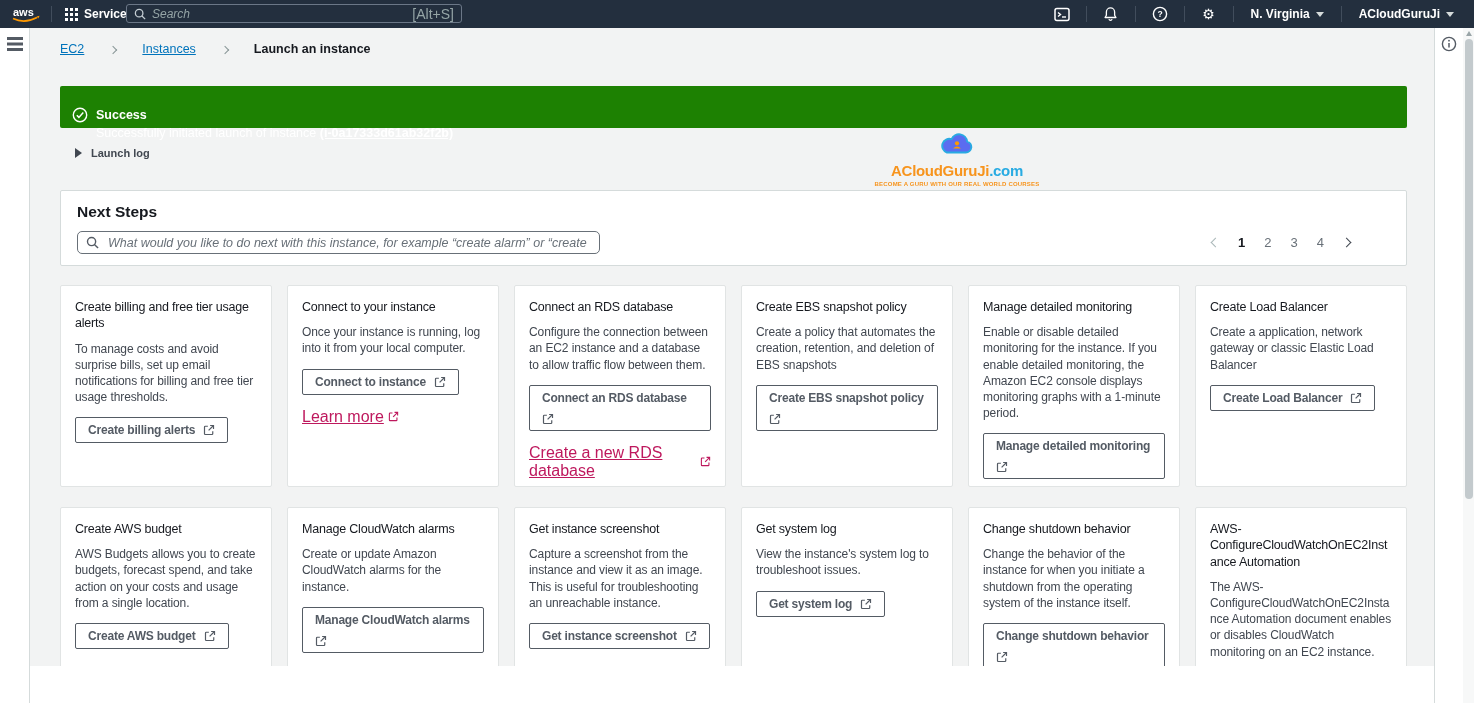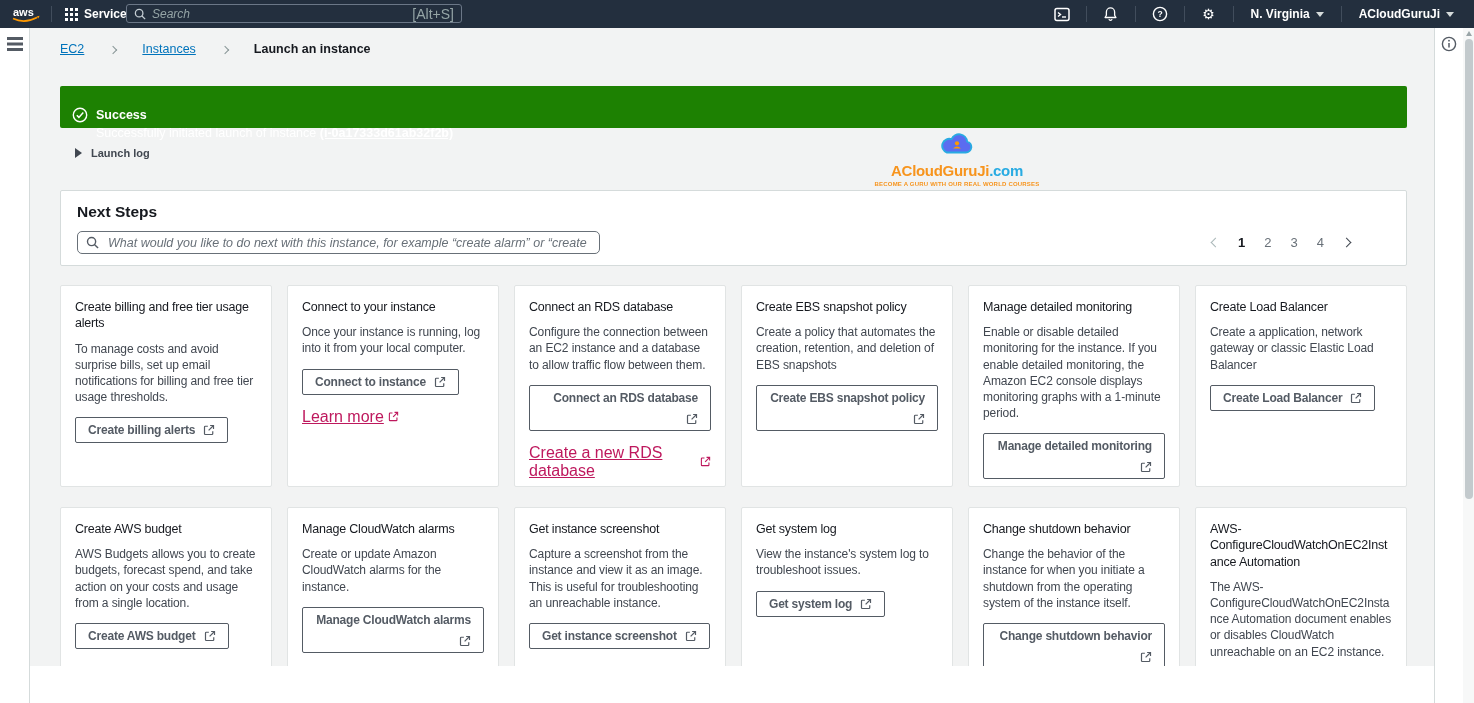--- a/index.html
+++ b/index.html
@@ -75,21 +75,21 @@
   .pg-chev{display:inline-block;width:6px;height:6px;border-top:1.7px solid #414750;border-right:1.7px solid #414750;cursor:pointer}
   .pg-left{transform:rotate(-135deg);border-color:#aab7b8;margin-right:6px}
   .pg-right{transform:rotate(45deg);margin-left:6px}
   
   .cards{position:absolute;left:30px;top:257px;width:1347px}
   .card-row{display:flex;gap:15px;margin-bottom:20px}
   .card{width:212px;height:202px;background:#fff;border:1px solid #e1e4e4;border-radius:2px;
     box-sizing:border-box;padding:13px 14px;overflow:hidden}
   .card h3{margin:0 0 9px;font-size:12.5px;font-weight:normal;color:#16191f;letter-spacing:-0.2px;line-height:1.3;overflow-wrap:break-word}
   .card p{margin:0 0 12px;font-size:12px;color:#414750;line-height:1.35;letter-spacing:-0.1px;overflow-wrap:break-word}
-  .card-btn{display:inline-flex;align-items:center;justify-content:flex-end;gap:8px;flex-wrap:wrap;
+  .card-btn{display:inline-flex;align-items:center;justify-content:space-between;gap:8px;flex-wrap:wrap;
     border:1px solid #545b64;border-radius:2px;background:#fff;color:#545b64;font-weight:bold;
     font-size:12px;letter-spacing:-0.2px;padding:5px 12px;font-family:inherit;cursor:pointer;max-width:100%;text-align:center}
   .card-link{display:inline-flex;align-items:center;gap:4px;margin-top:13px;color:#be185d;
     font-size:16px;text-decoration:underline;cursor:pointer}
   .card-link svg{flex:0 0 auto}
   .linkwrap{display:block}
   .ext-ico{display:inline-block;vertical-align:middle}
 </style>
 </head>
 <body>
@@ -440,19 +440,19 @@
                 <path d="M13 9.5V13a1 1 0 0 1-1 1H3a1 1 0 0 1-1-1V4a1 1 0 0 1 1-1h3.5"></path>
                 <path d="M9.5 2H14v4.5"></path>
                 <path d="M14 2L7.5 8.5"></path>
               </g>
             </svg>
         </button>
       </article>
 
       <article class="card">
         <h3>AWS-ConfigureCloudWatchOnEC2Instance Automation</h3>
-        <p>The AWS-ConfigureCloudWatchOnEC2Instance Automation document enables or disables CloudWatch unreachable on an EC2 instance.</p>
+        <p>The AWS-ConfigureCloudWatchOnEC2Instance Automation document enables or disables CloudWatch monitoring on an EC2 instance.</p>
       </article>
 
     </div>
   </div>
 
 </main>
 
 </body></html>

